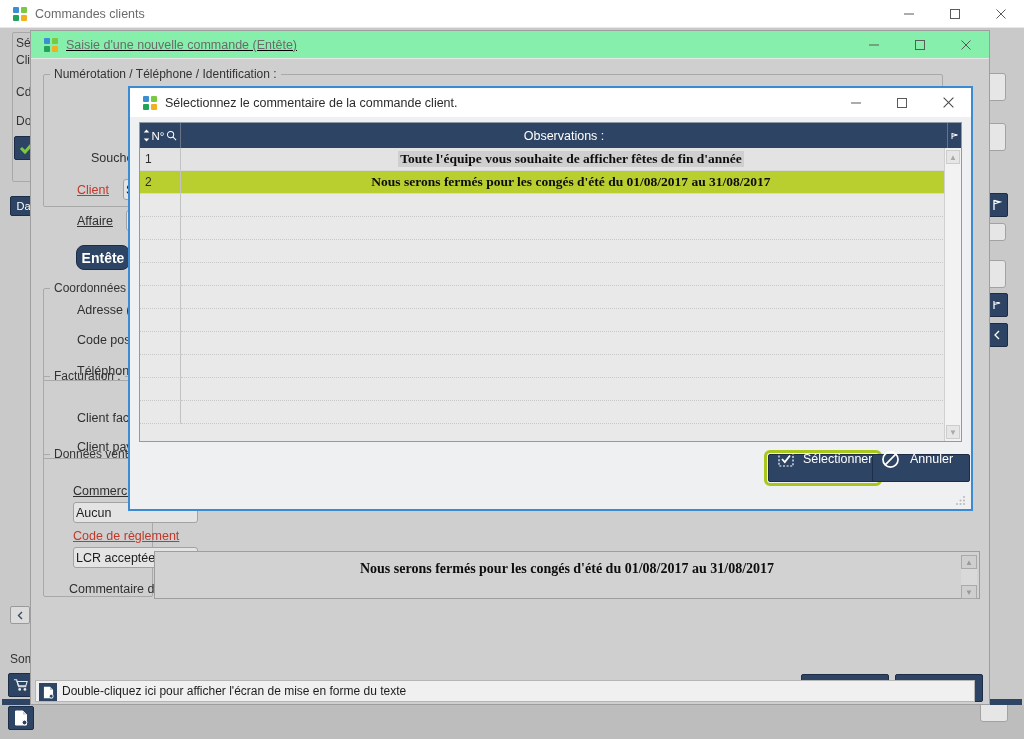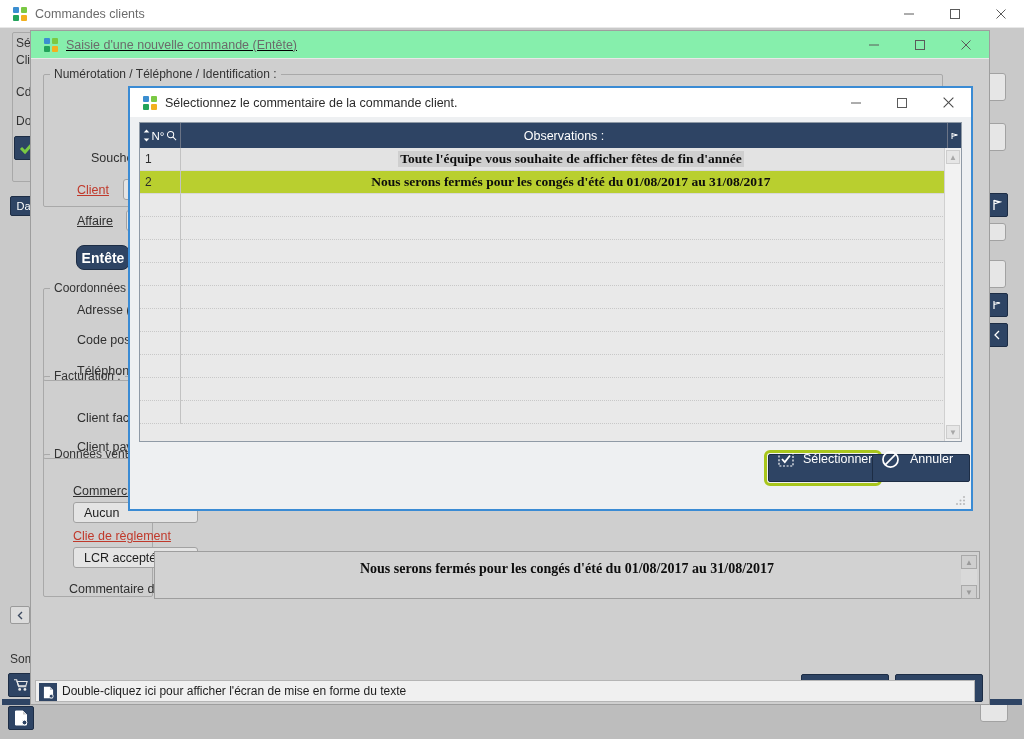--- a/index.html
+++ b/index.html
@@ -76,21 +76,21 @@
     padding:0;
   }
   fieldset.grp > legend {
     font-size:12px; color:#333; padding:0 4px; margin-left:6px;
   }
   .row-lbl { position:absolute; font-size:12.5px; color:#2f2f2f; white-space:nowrap; }
   .row-lbl.req { color:#c0392b; text-decoration:underline; }
   .row-lbl.lnk { color:#2f2f2f; text-decoration:underline; }
   .inp {
     position:absolute; background:#e4e4e4; border:1px solid #a2a2a2; border-radius:3px;
-    font-size:12.5px; color:#1d1d1d; display:flex; align-items:center; padding-left:10px;
+    font-size:12.5px; color:#1d1d1d; display:flex; align-items:center; padding-left:2px;
     overflow:hidden; white-space:nowrap;
   }
   .tabbtn {
     position:absolute; background:#2e4464; color:#ffffff; border:1px solid #1d2d45;
     border-radius:8px; font-size:14px; font-weight:bold;
     display:flex; align-items:center; justify-content:center;
   }
   .tabbtn.inactive { background:#2e4464; color:#c7cede; font-weight:normal; }
 
   .cmt-label { position:absolute; font-size:12.5px; color:#2f2f2f; }
@@ -351,21 +351,21 @@
       <div class="row-lbl" style="left:46px; top:352px;">Client facturé</div>
       <div class="inp" style="left:126px; top:348px; width:40px; height:21px;"></div>
       <div class="row-lbl" style="left:46px; top:381px;">Client payeur</div>
       <div class="inp" style="left:126px; top:377px; width:40px; height:21px;"></div>
 
       <fieldset class="grp" style="left:12px; top:388px; width:110px; height:150px;">
         <legend>Données ventes :</legend>
       </fieldset>
       <div class="row-lbl lnk" style="left:42px; top:425px;">Commercial</div>
       <div class="inp" style="left:42px; top:443px; width:125px; height:21px;">Aucun</div>
-      <div class="row-lbl req" style="left:42px; top:470px;">Clie de règlement</div>
+      <div class="row-lbl req" style="left:42px; top:470px;">Code de règlement</div>
       <div class="inp" style="left:42px; top:488px; width:125px; height:21px;">LCR acceptée</div>
 
       <div class="cmt-label" style="left:38px; top:523px;">Commentaire d'entête</div>
       <div class="cmt-box" style="left:123px; top:492px; width:826px; height:48px;">
         <span class="cmt-text">Nous serons fermés pour les congés d'été du 01/08/2017 au 31/08/2017</span>
         <div class="mini-scroll" style="top:3px;">
           <div>▲</div>
           <div style="height:16px; background:#d9d9d9; border:none;"></div>
           <div>▼</div>
         </div>

